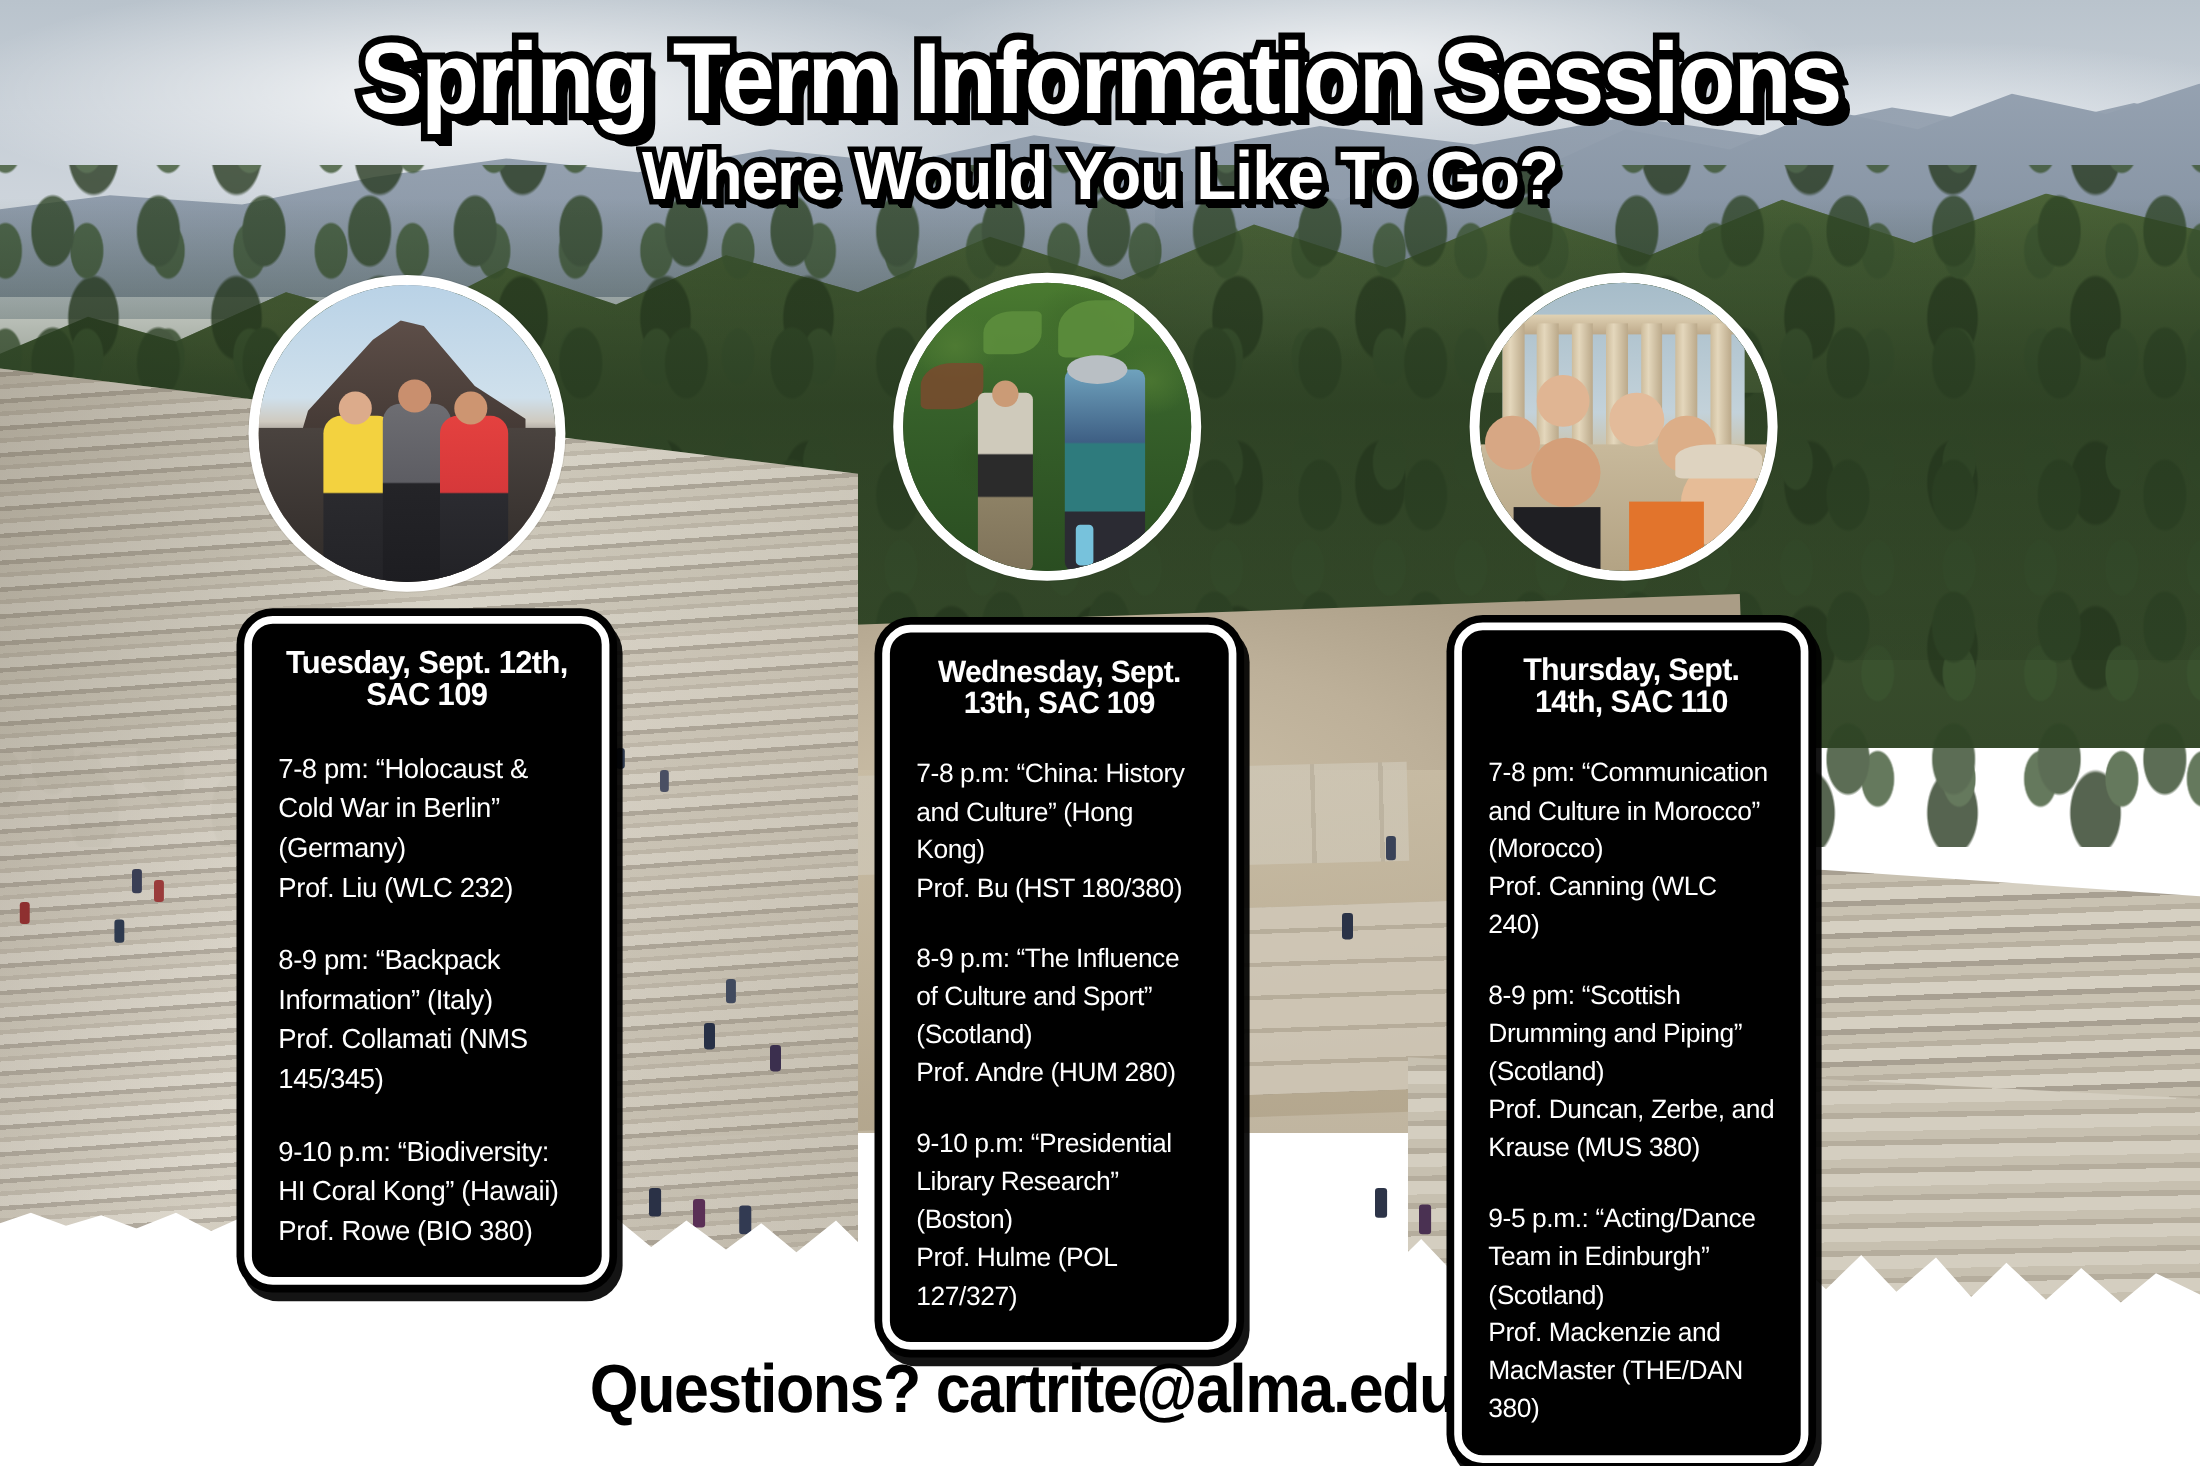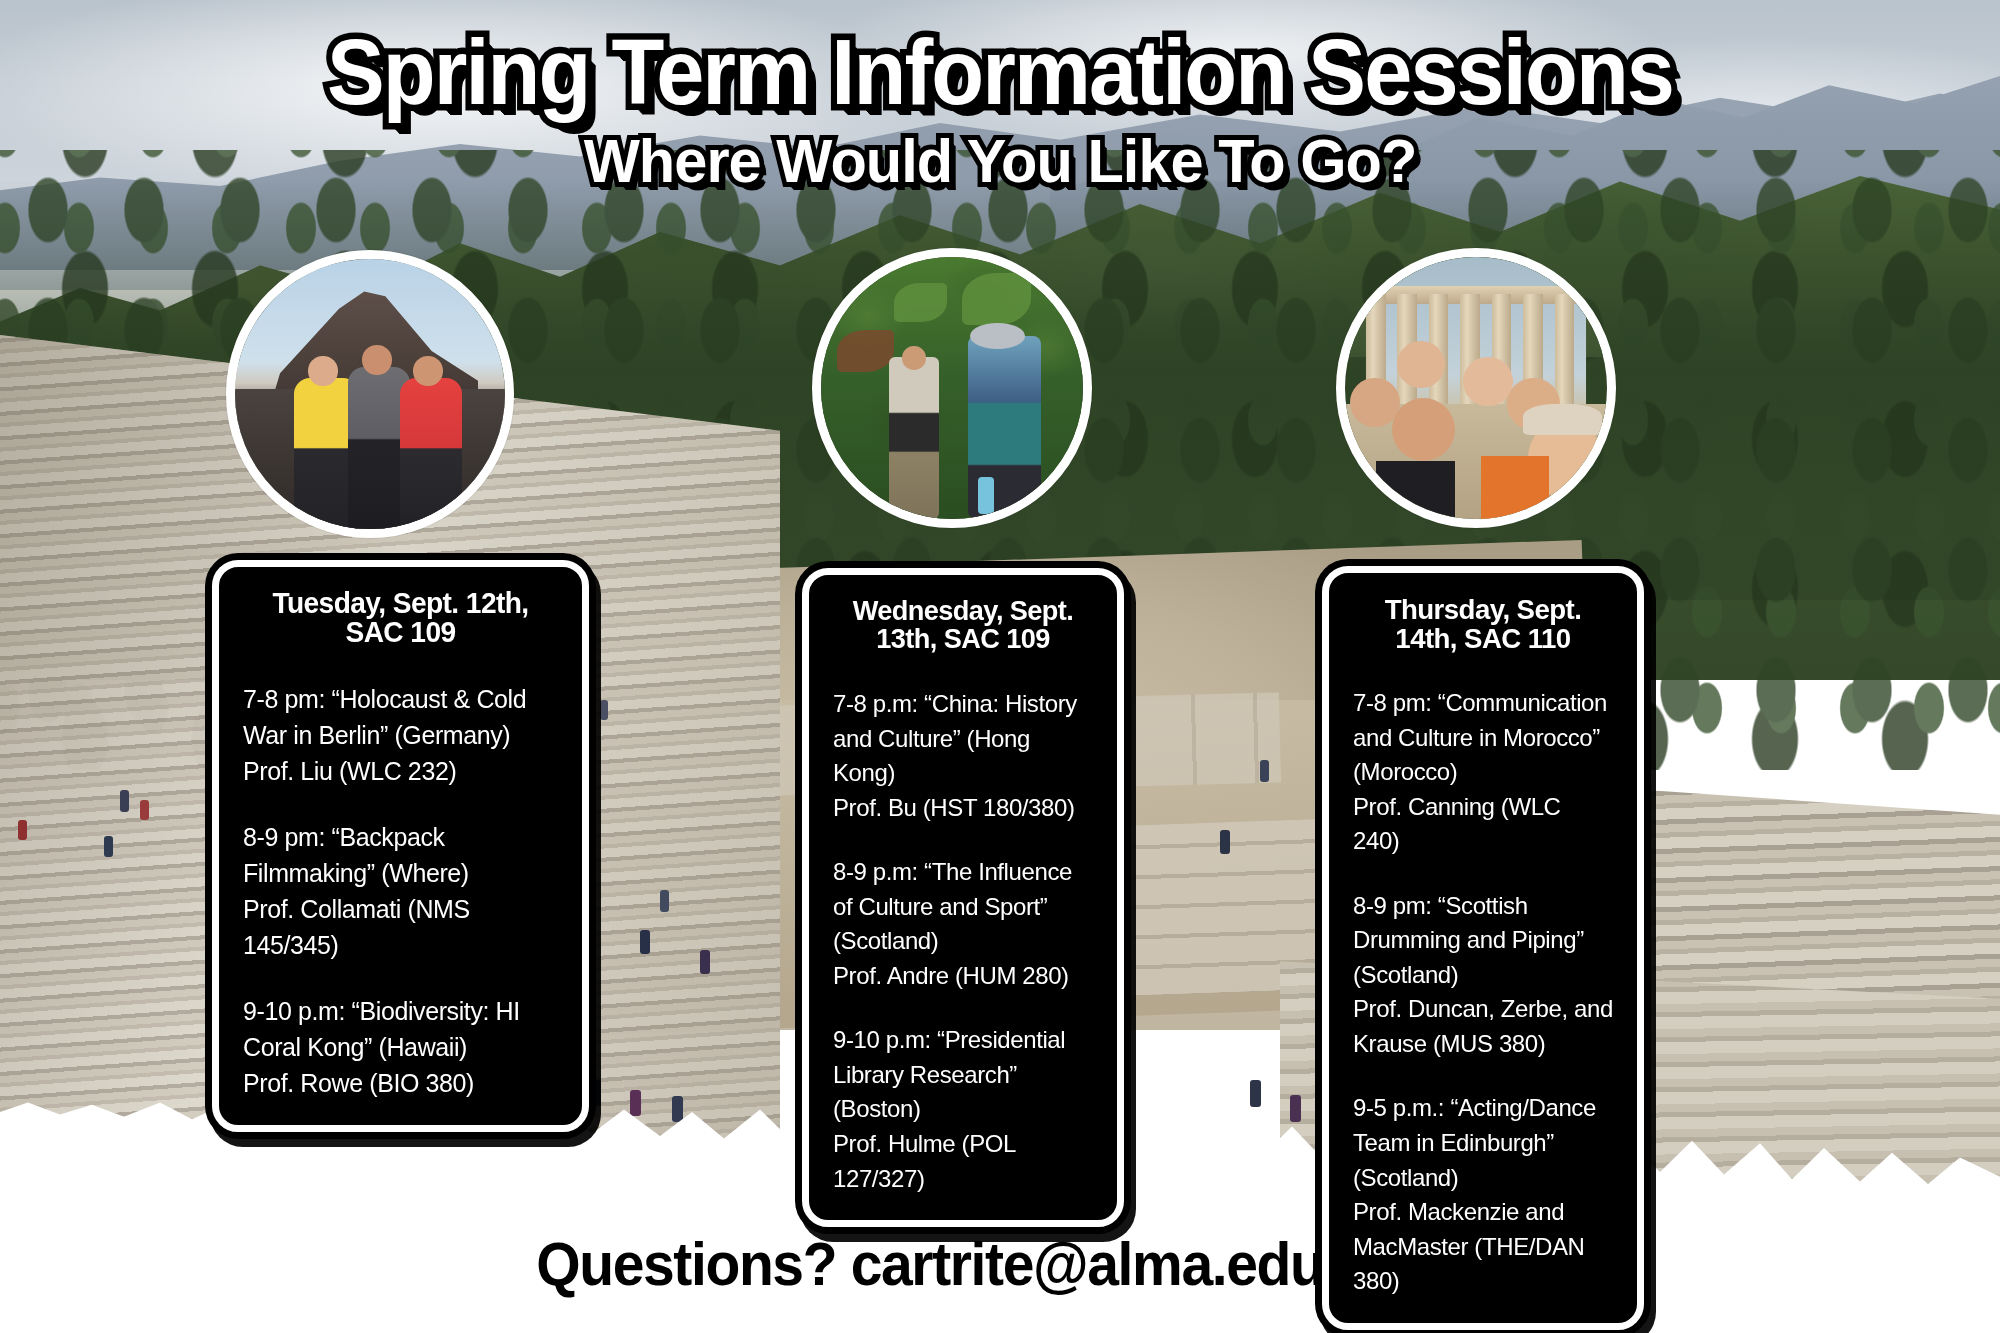--- a/index.html
+++ b/index.html
@@ -293,21 +293,21 @@
     position: absolute;
     z-index: 25;
     background: #000000;
     border: 7px solid #ffffff;
     border-radius: 26px;
     box-shadow: 0 0 0 7px #000000, 5px 8px 0 7px rgba(0,0,0,.92);
     padding: 22px 24px 24px 24px;
     color: #ffffff;
   }
 
-  .card1 { left: 212px; top: 560px; width: 377px; }
+  .card1 { left: 222px; top: 560px; width: 332px; }
   .card2 { left: 802px; top: 568px; width: 322px; }
   .card3 { left: 1322px; top: 566px; width: 322px; }
 
   .card-heading {
     font-family: "Liberation Sans", sans-serif;
     font-weight: 700;
     font-size: 29px;
     line-height: 1.0;
     letter-spacing: -.6px;
     text-align: center;
@@ -448,21 +448,21 @@
 
   <div class="info-card card1">
     <div class="card-heading">Tuesday, Sept. 12th, SAC 109</div>
 
     <div class="session">
       <span class="time">7-8 pm:</span><span> “Holocaust &amp; Cold War in Berlin” (Germany)</span><br>
       <span>Prof. Liu (WLC 232)</span>
     </div>
 
     <div class="session">
-      <span class="time">8-9 pm:</span><span> “Backpack Filmmaking” (Where)</span><br>
+      <span class="time">8-9 pm:</span><span> “Backpack Information” (Italy)</span><br>
       <span>Prof. Collamati (NMS 145/345)</span>
     </div>
 
     <div class="session">
       <span class="time">9-10 p.m:</span><span> “Biodiversity: HI Coral Kong” (Hawaii)</span><br>
       <span> Prof. Rowe (BIO 380)</span>
     </div>
   </div>
 
   <div class="info-card card2">

